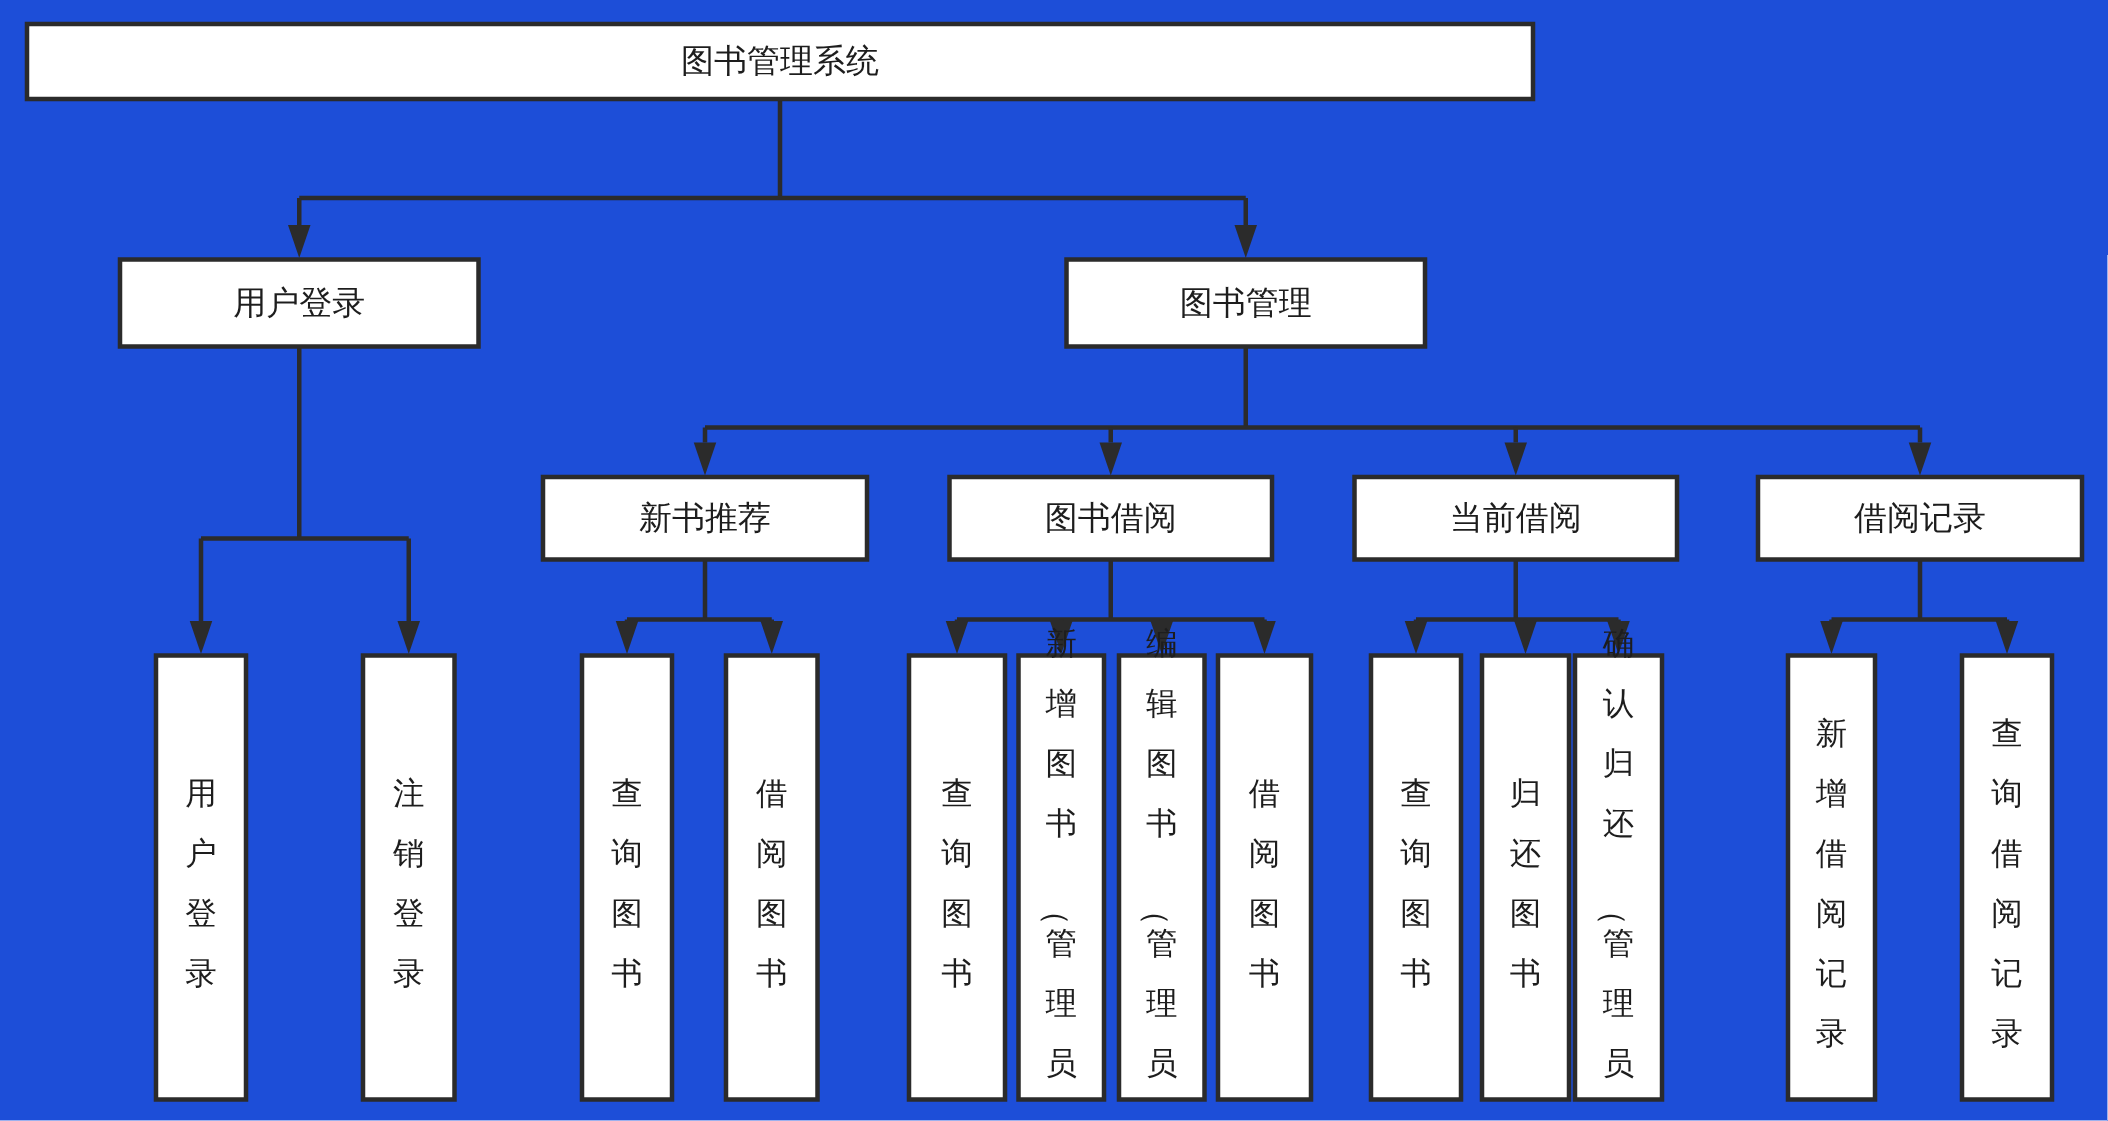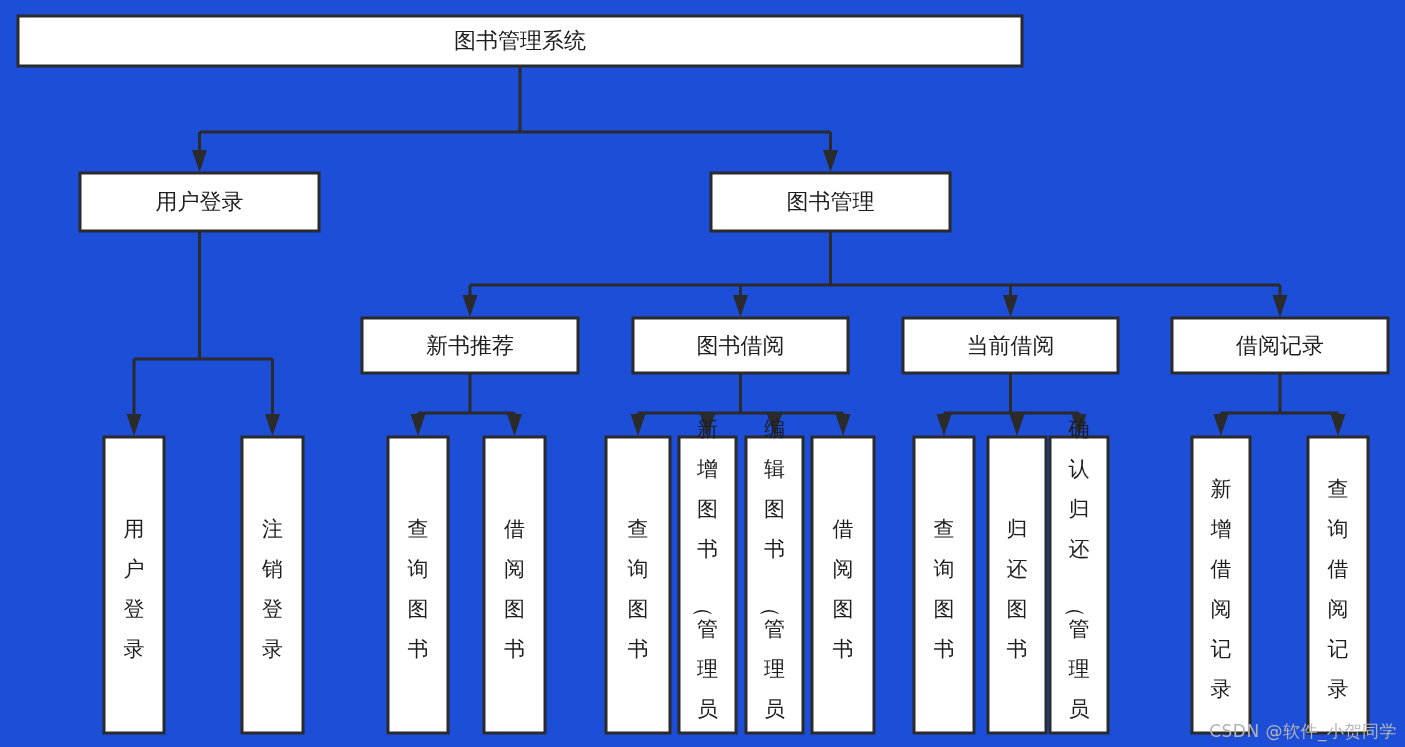--- a/index.html
+++ b/index.html
@@ -212,14 +212,13 @@
         <g>
           <rect x="1192" y="437" width="58" height="296" class="node-rect"></rect>
           <text x="1221" y="496.2" class="node-label-v"><tspan x="1221" dy="0">新</tspan><tspan x="1221" dy="40">增</tspan><tspan x="1221" dy="40">借</tspan><tspan x="1221" dy="40">阅</tspan><tspan x="1221" dy="40">记</tspan><tspan x="1221" dy="40">录</tspan></text>
         </g>
         <g>
           <rect x="1308" y="437" width="60" height="296" class="node-rect"></rect>
           <text x="1338" y="496.2" class="node-label-v"><tspan x="1338" dy="0">查</tspan><tspan x="1338" dy="40">询</tspan><tspan x="1338" dy="40">借</tspan><tspan x="1338" dy="40">阅</tspan><tspan x="1338" dy="40">记</tspan><tspan x="1338" dy="40">录</tspan></text>
         </g>
       </g>
   </svg>
-  <div class="watermark">CSDN @软件_小贺同学</div>
 </div>
 
 </body></html>

